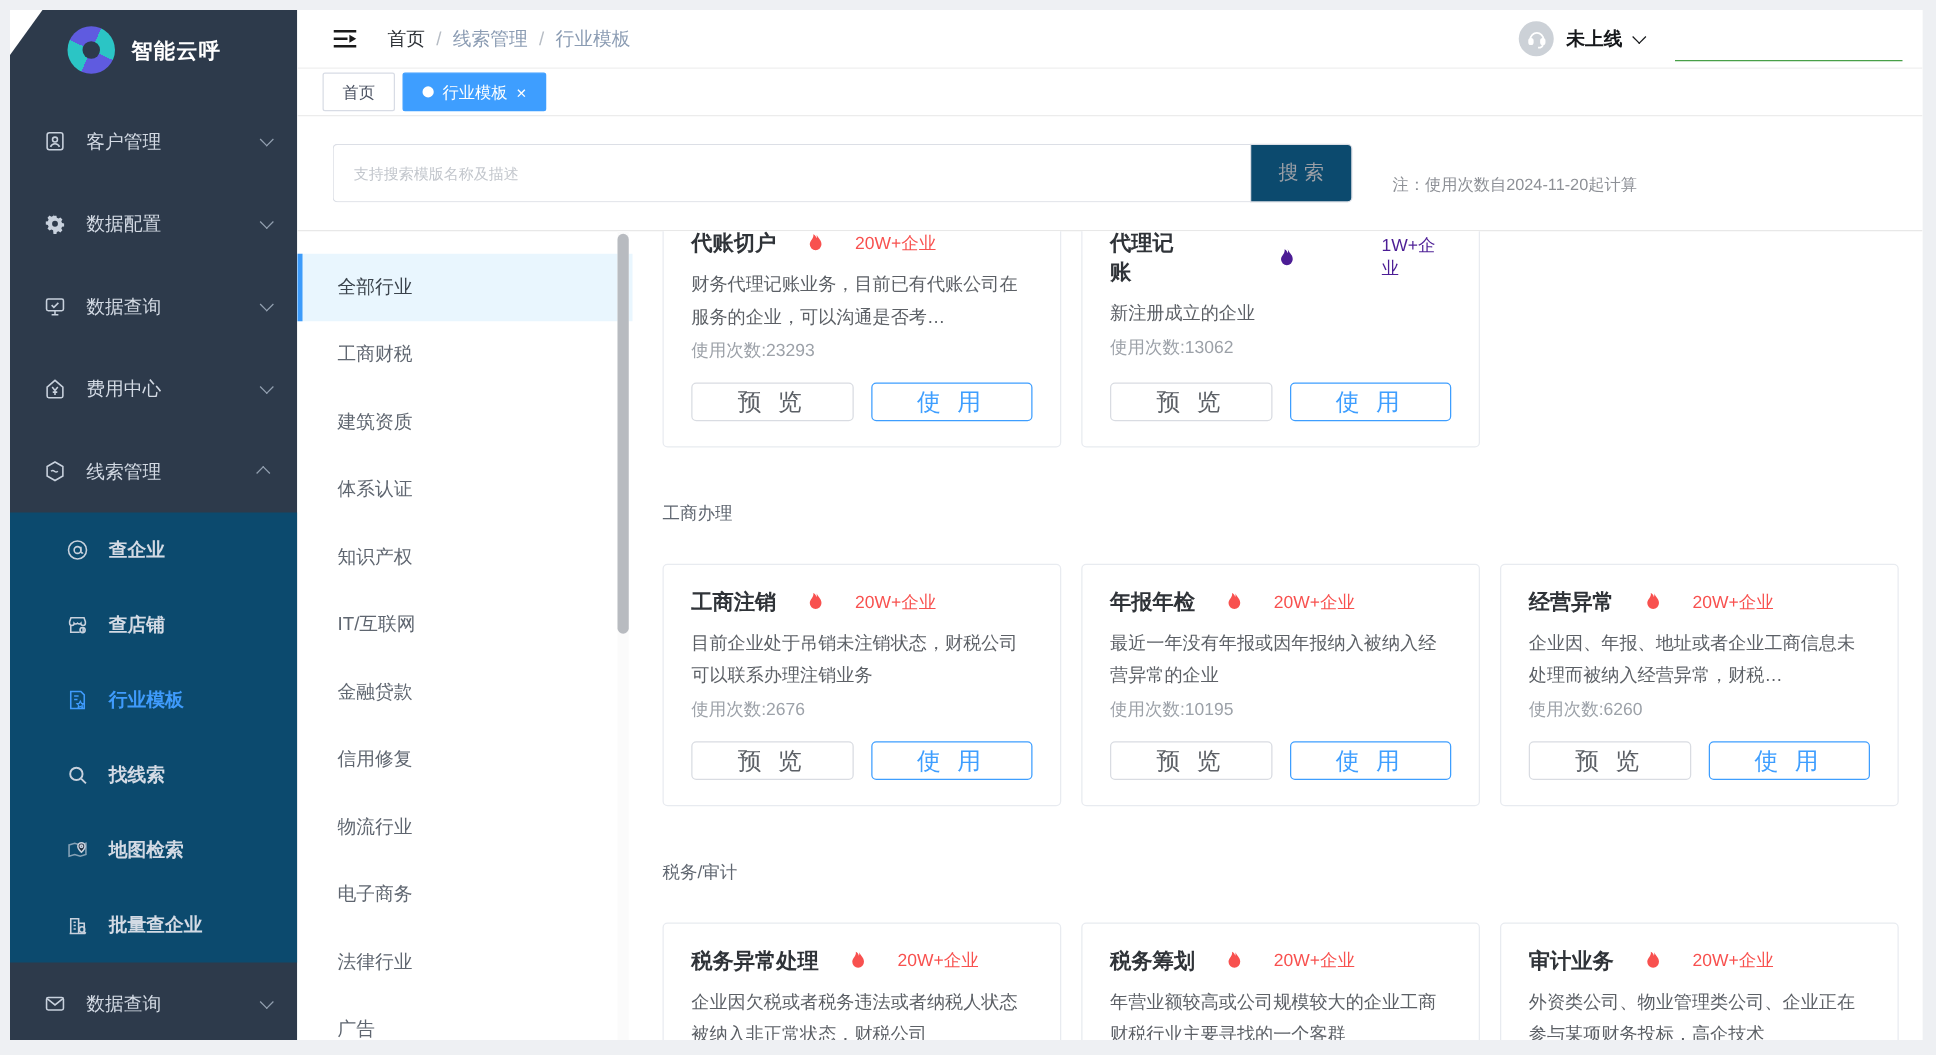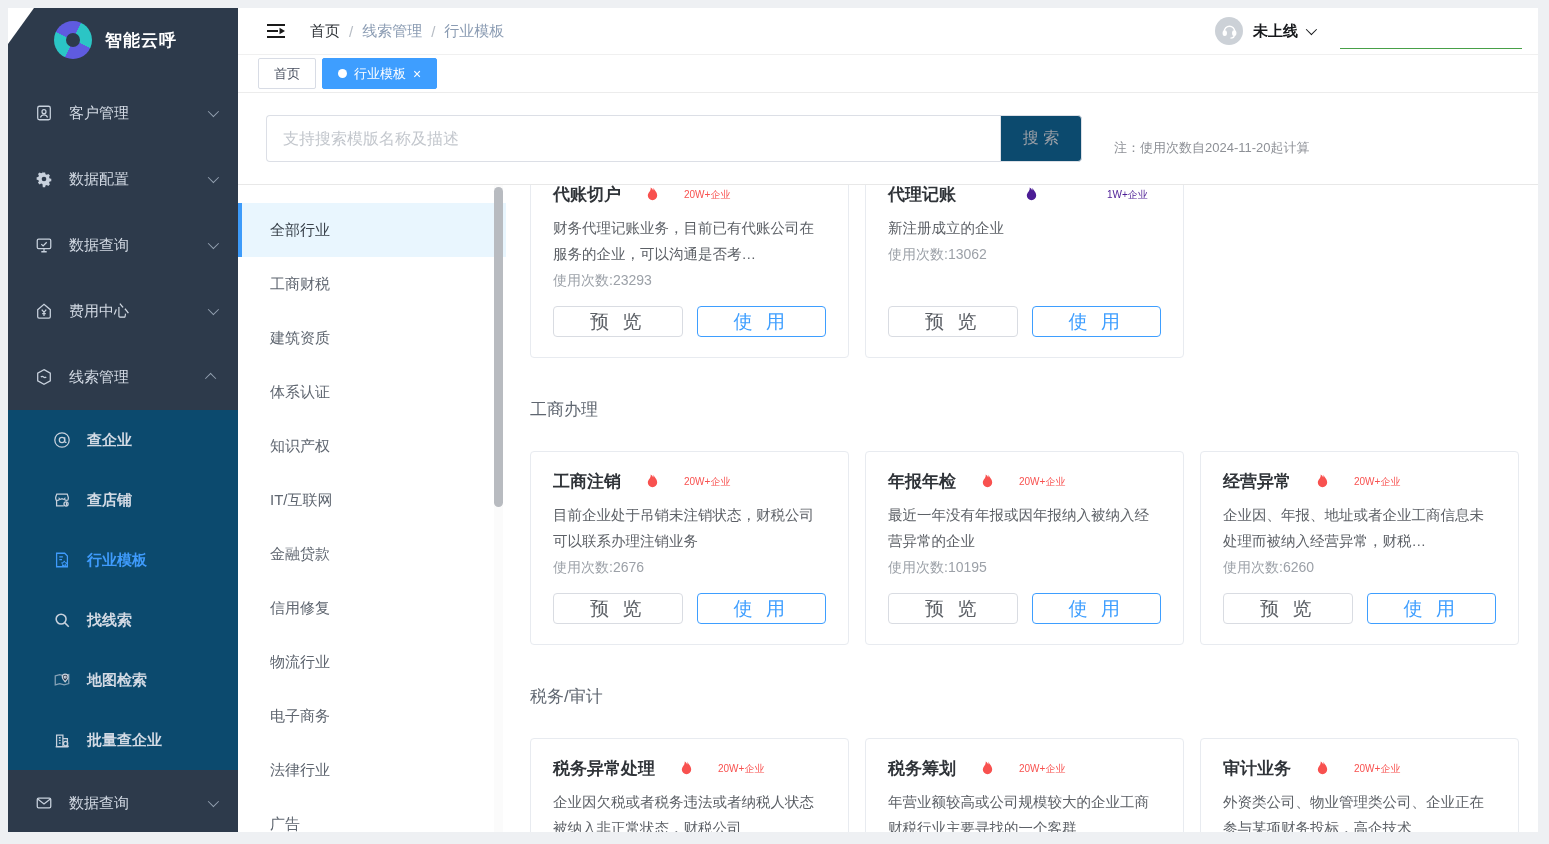--- a/index.html
+++ b/index.html
@@ -45,43 +45,43 @@
 
   .tabbar { height:38px; flex:0 0 auto; display:flex; align-items:center; padding-left:20px; gap:6px; border-bottom:1px solid #ececec; }
   .tab { height:31px; padding:0 15px; border:1px solid #d8dce5; background:#fff; color:#495060; font-size:13px;
          display:flex; align-items:center; gap:7px; cursor:pointer; border-radius:2px; }
   .tab.active { background:#3e9eff; border-color:#3e9eff; color:#fff; }
   .tab .dot { width:9px; height:9px; border-radius:50%; background:#fff; }
   .tab .x { font-size:14px; line-height:1; }
 
   .searchbar { height:92px; flex:0 0 auto; display:flex; align-items:center; padding-left:28px; border-bottom:1px solid #e8e8e8; }
   .search-input { width:734px; height:47px; border:1px solid #dcdfe6; border-right:none; border-radius:4px 0 0 4px;
-                  padding:5px 16px; font-size:16px; outline:none; color:#333; }
+                  padding:5px 16px; font-size:12px; outline:none; color:#333; }
   .search-input::placeholder { color:#c3c7cd; }
   .search-btn { width:82px; height:47px; background:#0c4a6e; border:1px solid #dcdfe6; border-radius:0 4px 4px 0;
                 color:#9b9fa6; font-size:16px; cursor:pointer; }
   .search-note { margin-left:32px; font-size:13px; color:#8d9096; position:relative; top:9px; }
 
   .content { flex:1; display:flex; min-height:0; }
   .cats { width:268px; flex:0 0 auto; position:relative; padding-top:18px; }
   .cat { height:54px; line-height:54px; padding-left:28px; font-size:15px; color:#5f6670; border-left:4px solid transparent; cursor:pointer; }
   .cat.active { background:#e9f6fe; border-left-color:#3d9bfa; color:#3a434c; }
   .cat-track { position:absolute; left:256px; top:0; bottom:0; width:9px; background:#fbfbfb; }
   .cat-thumb { position:absolute; left:256px; top:2px; width:9px; height:320px; background:#b8bbc0; border-radius:5px; cursor:pointer; }
 
   .cards-viewport { flex:1; overflow:hidden; position:relative; }
   .cards-inner { position:absolute; top:-21px; left:24px; }
-  .section-label { margin:42px 0 31px; height:20px; line-height:20px; font-size:17px; color:#5f6670; }
+  .section-label { margin:42px 0 31px; height:20px; line-height:20px; font-size:14px; color:#5f6670; }
   .card-row { display:flex; gap:16px; }
   .card { width:319px; height:194px; border:1px solid #e8ebf0; border-radius:4px; background:#fff;
           padding:18px 22px 20px 22px; display:flex; flex-direction:column; }
   .card-head { display:flex; align-items:center; gap:24px; }
   .card-title { font-size:17px; font-weight:bold; color:#2f3338; }
   .flame { width:15px; height:17px; display:flex; }
-  .badge { font-size:10px; }
+  .badge { font-size:14px; }
   .badge.red, .flame.red { color:#f8514f; }
   .badge.orange, .flame.orange { color:#4c1d95;margin-left:44px; }
   .card-desc { margin-top:9px; font-size:14.5px; line-height:26px; color:#5c6066; max-height:52px; overflow:hidden; }
   .card-usage { font-size:14px; color:#9ca1a8; line-height:26px; }
   .card-btns { margin-top:auto; display:flex; gap:14px; }
   .btn { flex:1; height:31px; border-radius:4px; background:#fff; font-size:19px; letter-spacing:4px; cursor:pointer; }
   .btn.preview { border:1px solid #d9dce2; color:#5c6066; }
   .btn.use { border:1px solid #3e9eff; color:#3e9eff; }
 </style>
 </head>

